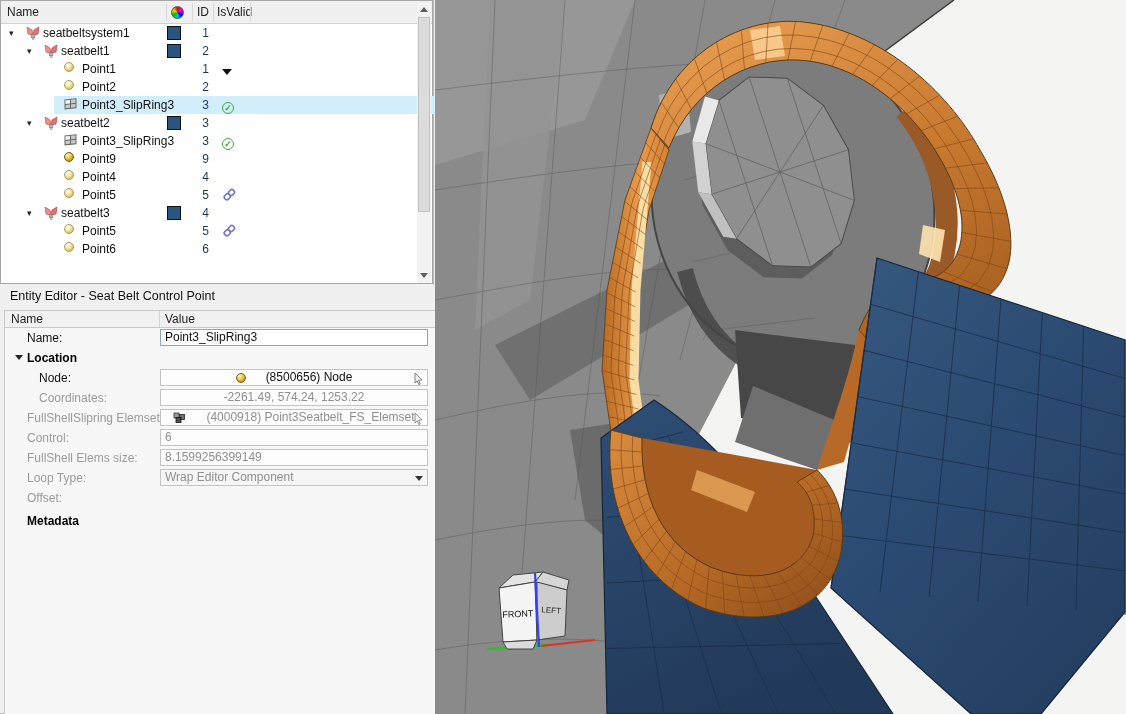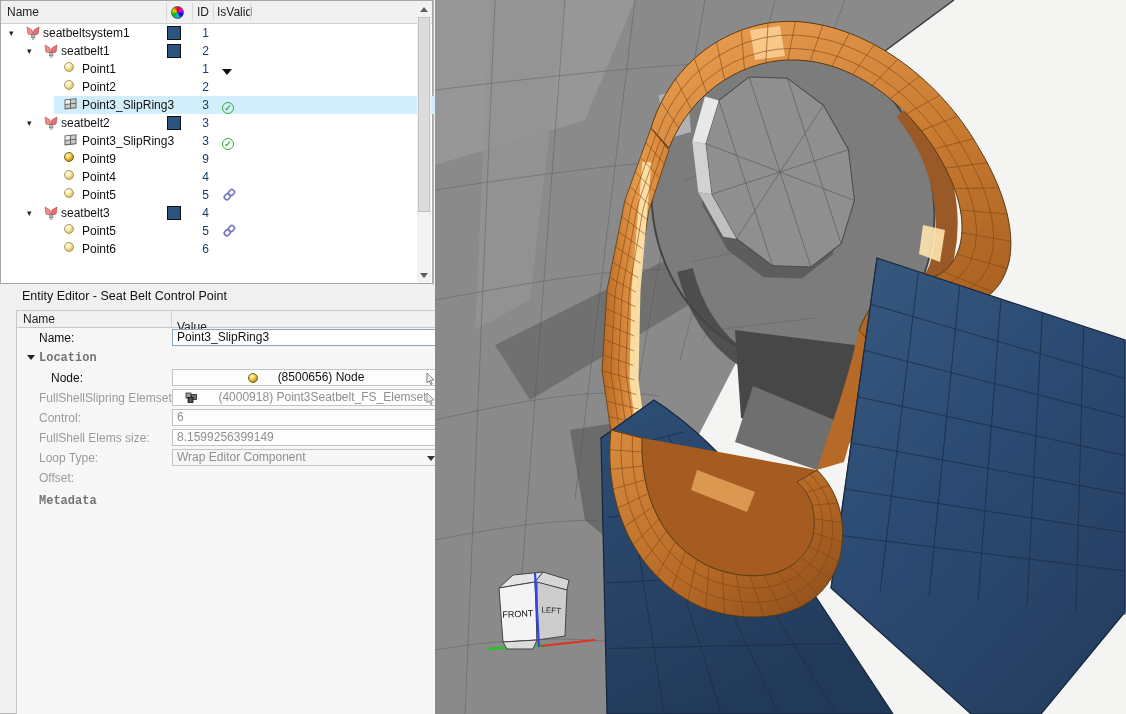--- a/index.html
+++ b/index.html
@@ -46,35 +46,35 @@
   
   #tree-scroll { position:absolute; right:1px; top:1px; width:14px; height:281px; background:#f2f2f2; }
   .sb-btn { position:absolute; left:0; width:14px; height:15px; background:#f2f2f2; }
   .sb-arrow { position:absolute; left:3px; width:0; height:0; }
   .sb-up .sb-arrow { top:5px; border-left:4px solid transparent; border-right:4px solid transparent; border-bottom:5px solid #606060; }
   .sb-down { bottom:0; }
   .sb-down .sb-arrow { top:5px; border-left:4px solid transparent; border-right:4px solid transparent; border-top:5px solid #606060; }
   #tree-thumb { position:absolute; left:1px; top:15px; width:12px; height:195px; background:#dcdcdc; border:1px solid #c2c2c2; }
 
   
-  #entity-editor { position:absolute; left:16px; top:285px; width:497px; height:429px; background:#f0f0f0;border-radius:17px; }
+  #entity-editor { position:absolute; left:4px; top:285px; width:497px; height:429px; background:#f0f0f0;border-radius:17px; }
   #ee-titlebar { position:relative; height:24px; }
   #ee-title { position:absolute; left:6px; top:4px; font-size:12.5px; color:#111; }
   #ee-close { position:absolute; right:10px; top:3px; font-size:13px; color:#333; cursor:default; }
   #ee-table { position:absolute; left:0; top:25px; width:433px; height:404px;
     background:#f7f7f7; border:1px solid #c9c9c9; border-bottom:none; }
   #ee-colhead { position:relative; height:17px; background:#f1f1f1; border-bottom:1px solid #c9c9c9; font-size:12px; color:#222; }
   #ee-colhead .cn { position:absolute; left:6px; top:1px; }
-  #ee-colhead .cv { position:absolute; left:160px; top:1px;margin-top:8px; }
+  #ee-colhead .cv { position:absolute; left:160px; top:1px; }
   #ee-colhead .csep { position:absolute; left:154px; top:0; bottom:0; width:1px; background:#d4d4d4; }
 
   .erow { position:relative; height:20px; font-size:12px; }
   .elabel { position:absolute; top:3px; color:#9b9b9b; }
   .elabel.dark { color:#111; }
-  .elabel.bold { color:#737373; font-weight:bold;font-family:Liberation Mono, monospace; }
+  .elabel.bold { color:#000000; font-weight:bold; }
   .e-arrow { position:absolute; left:10px; top:7px; width:0; height:0;
     border-left:4px solid transparent; border-right:4px solid transparent; border-top:5px solid #222; }
   .efield { position:absolute; left:155px; top:1px; width:268px; height:17px;
     border:1px solid #c3c3c3; background:#fdfdfd; font-size:12px; color:#8f8f8f;
     line-height:15px; padding:0 4px; overflow:hidden; white-space:nowrap; }
   .efield.editable { border-color:#85a8c8; background:#fff; color:#111; }
   .efield.center { text-align:center; }
   .efield.picker { display:flex; align-items:center; justify-content:center; gap:20px; }
   .efield.picker .ptext { color:#111; }
   .efield.picker.dis .ptext { color:#8f8f8f; }
@@ -294,20 +294,24 @@
         <span class="elabel dark" style="left:34px">Node:</span>
         <div class="efield picker">
           <span class="node-dot"></span>
           <span class="ptext">(8500656) Node</span>
           <svg class="cursor-ico" width="10" height="12" viewBox="0 0 10 12">
             <path d="M1,0 L8,7 L4.6,7.3 L6.2,11 L4.8,11.6 L3.2,7.9 L1,10 Z" fill="#f2f2f2" stroke="#777" stroke-width="0.9"></path>
           </svg>
         </div>
       </div>
 
+      <div class="erow">
+        <span class="elabel" style="left:34px">Coordinates:</span>
+        <div class="efield center">-2261.49, 574.24, 1253.22</div>
+      </div>
 
       <div class="erow">
         <span class="elabel" style="left:22px">FullShellSlipring Elemset:</span>
         <div class="efield picker dis">
           <svg width="13" height="12" viewBox="0 0 13 12">
             <rect x="1" y="1" width="5" height="5" fill="#9a9a9a" stroke="#333" stroke-width="0.8"></rect>
             <rect x="6.5" y="2.5" width="5" height="5" fill="#6f6f6f" stroke="#222" stroke-width="0.8"></rect>
             <rect x="3" y="5.5" width="5" height="5" fill="#4d4d4d" stroke="#111" stroke-width="0.8"></rect>
           </svg>
           <span class="ptext">(4000918) Point3Seatbelt_FS_Elemset</span>

